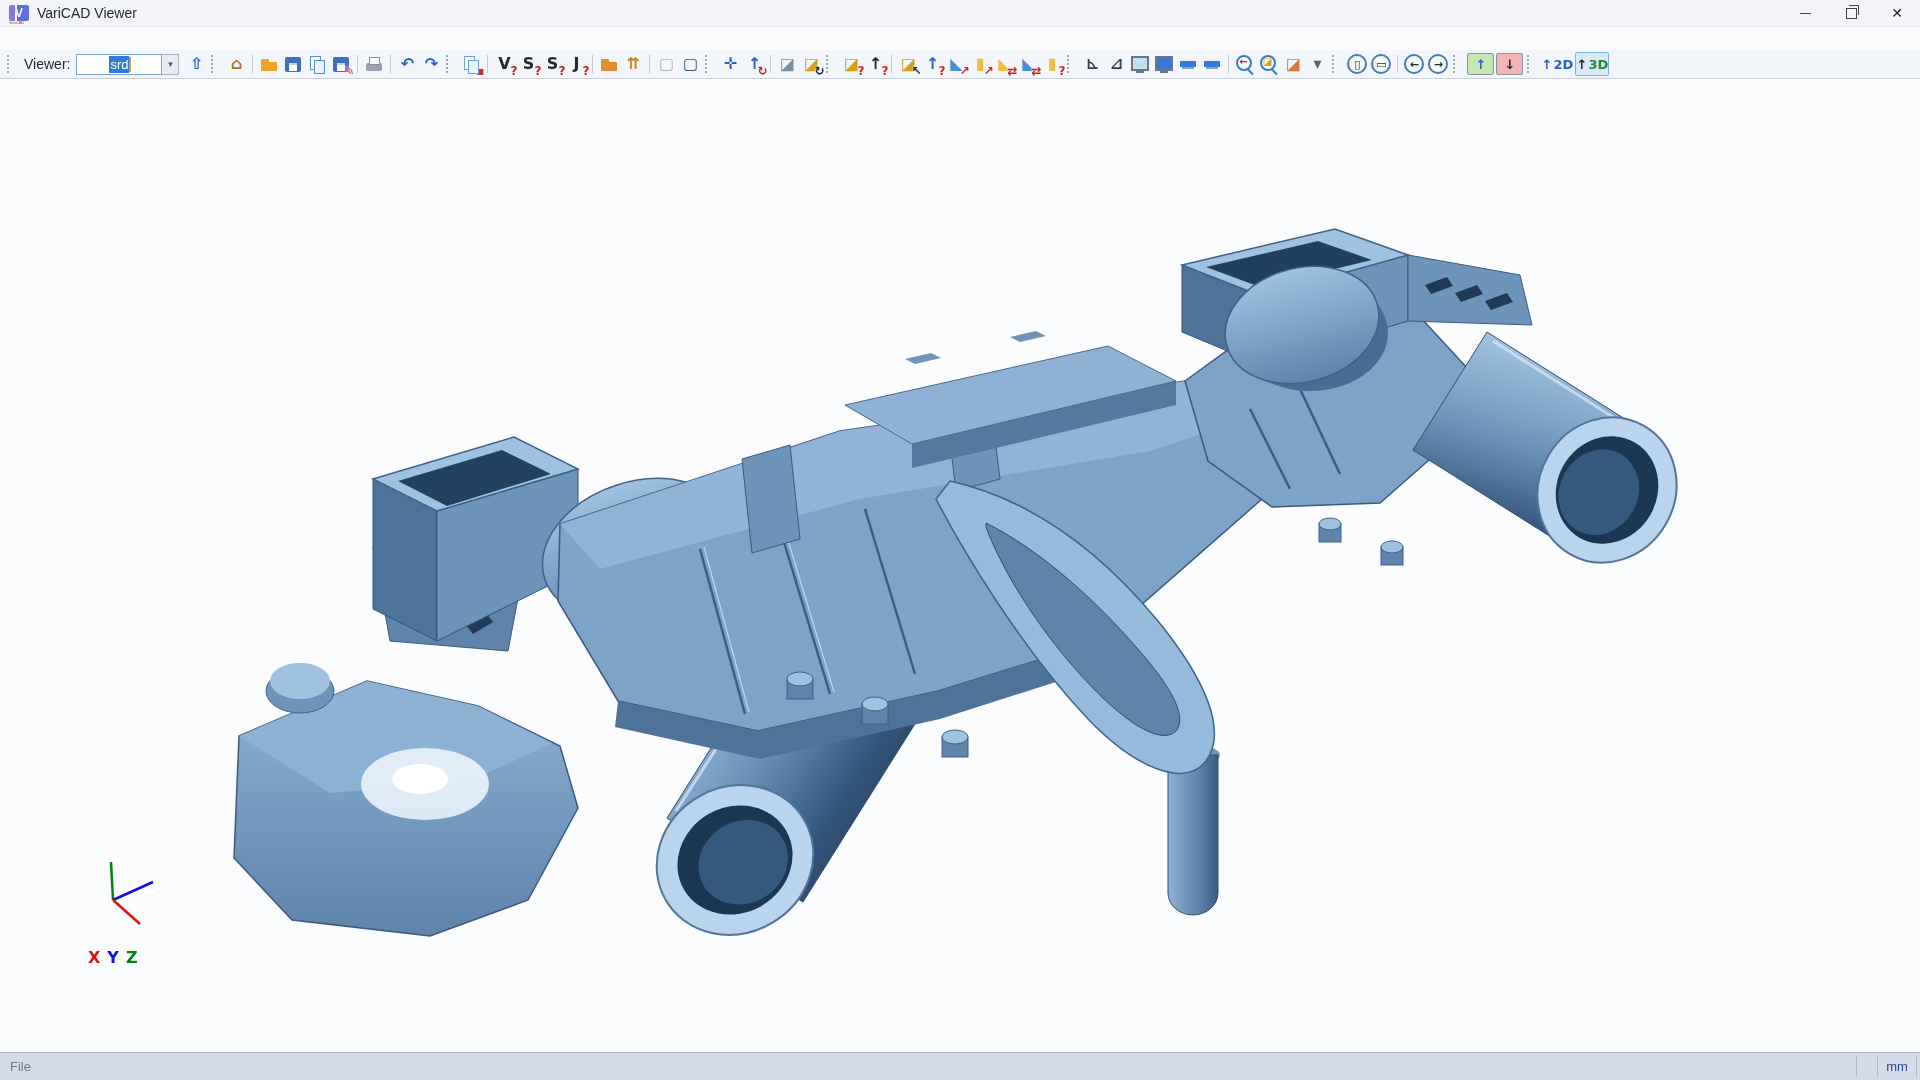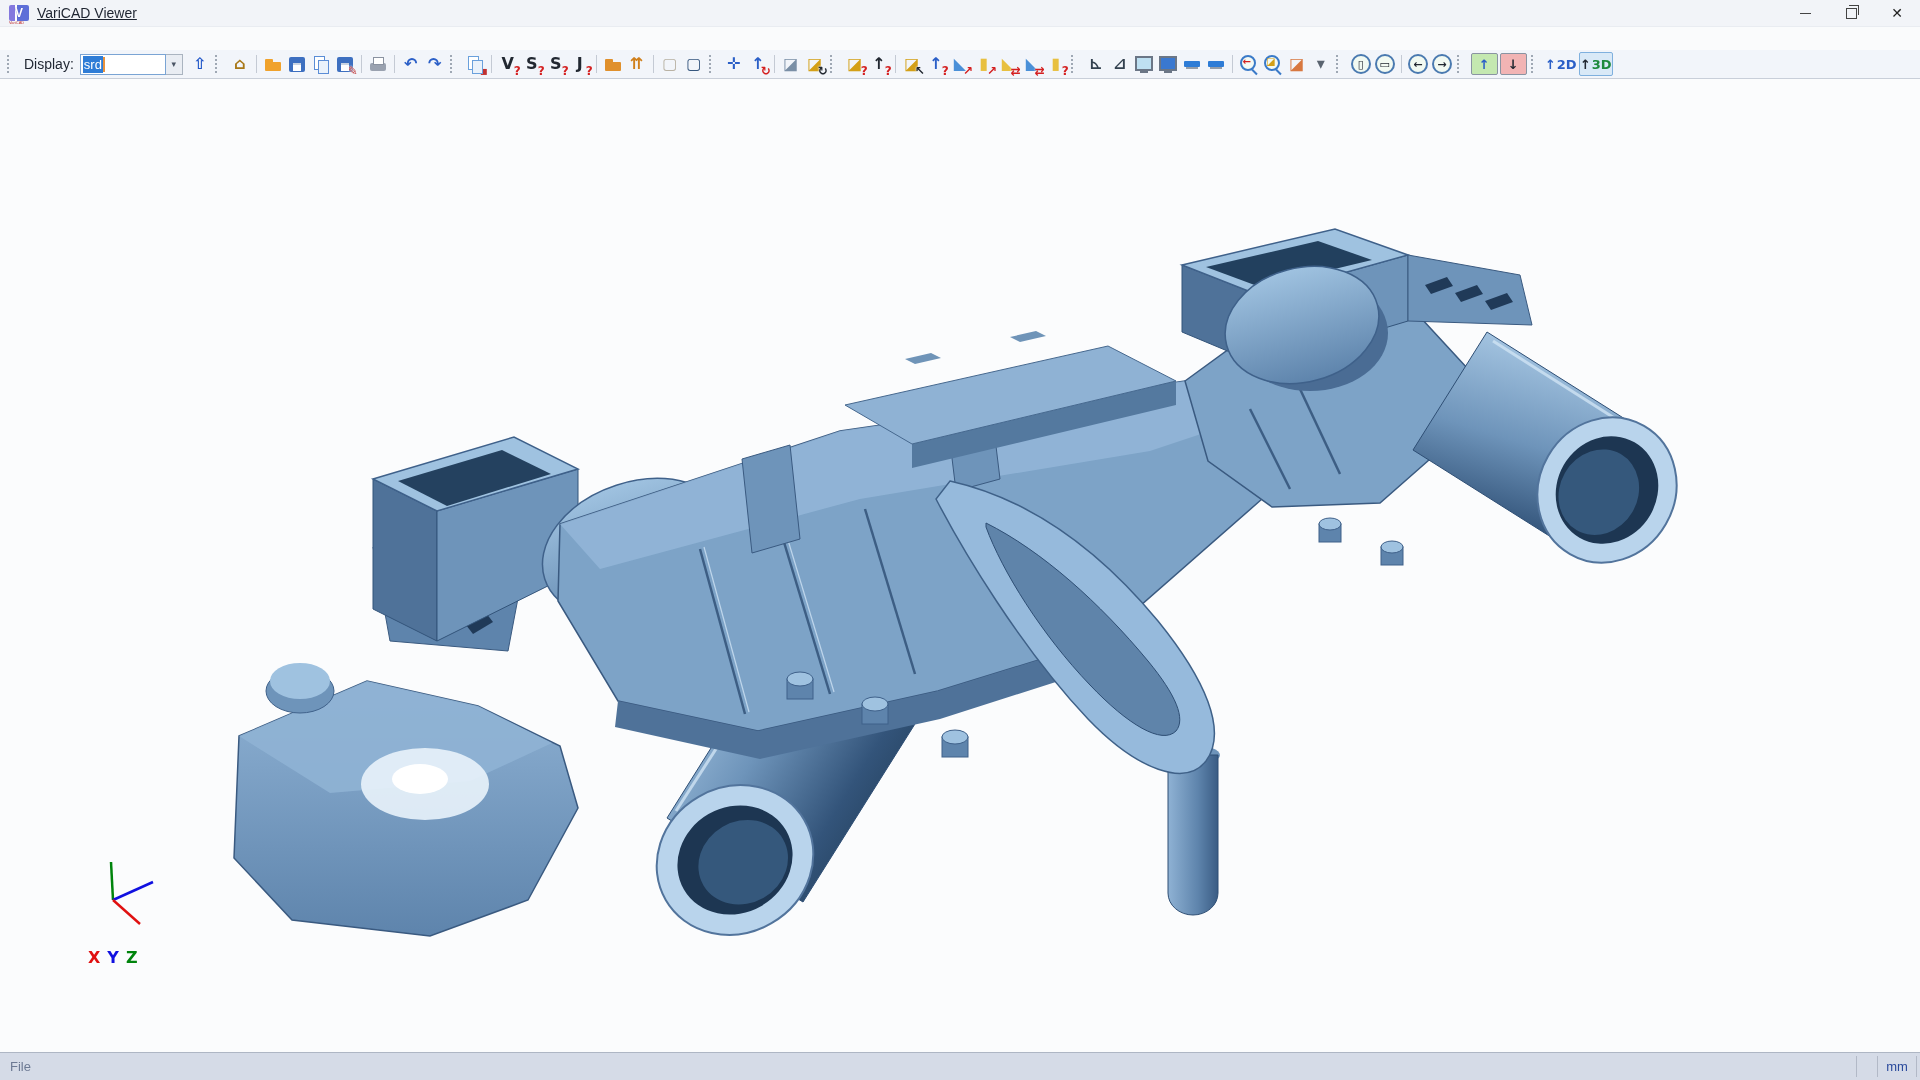--- a/index.html
+++ b/index.html
@@ -8,21 +8,21 @@
   .app{position:absolute;inset:0;width:1920px;height:1080px;background:#FAFBFC;}
 
   
   .titlebar{position:absolute;top:0;left:0;right:0;height:26px;background:#F2F4F8;
     display:flex;align-items:center;border-bottom:1px solid #E9ECF1;}
   .logo{width:20px;height:16px;margin:0 8px 0 9px;border-radius:2px;
     background:linear-gradient(90deg,#8478DE 0 30%,#fff 30% 38%,#5E6FD8 38%);
     position:relative;display:flex;align-items:center;justify-content:center;}
   .logo .v{color:#fff;font-weight:bold;font-size:12px;line-height:1;text-shadow:0 0 1px #4a3fae;}
   .logo .sub{position:absolute;bottom:-4px;left:0;font-size:4px;color:#C03030;letter-spacing:0;}
-  .title{font-size:14px;color:#1E2430;text-decoration:underline;}
+  .title{font-size:14px;color:#1E2430;}
   .win-controls{margin-left:auto;display:flex;height:100%;}
   .win-btn{width:46px;height:100%;display:flex;align-items:center;justify-content:center;color:#333;}
   .i-min{width:11px;height:1px;background:#444;}
   .i-restore{width:9px;height:9px;border:1px solid #444;position:relative;background:#F2F4F8;}
   .i-restore::before{content:"";position:absolute;left:2px;top:-4px;width:9px;height:9px;border:1px solid #444;border-left:none;border-bottom:none;}
   .i-close{font-family:"DejaVu Sans",sans-serif;font-size:14px;color:#222;}
 
   
   .menubar{position:absolute;top:27px;left:0;right:0;height:22px;background:#F2F4F8;
     display:flex;align-items:center;font-size:14px;color:#1A2433;}
@@ -37,21 +37,21 @@
   .person::before{content:"";position:absolute;left:4px;top:0;width:8px;height:8px;border:1.5px solid #4A5262;border-radius:50%;}
   .person::after{content:"";position:absolute;left:1px;top:9px;width:14px;height:10px;border:1.5px solid #4A5262;border-bottom:none;border-radius:8px 8px 0 0;}
   .doc-close{color:#8A93A4;font-size:13px;font-weight:bold;margin:0 14px 0 30px;}
 
   
   .toolbar{position:absolute;top:50px;left:0;right:0;height:28px;background:#F2F5FA;
     border-bottom:1px solid #C9CFD9;display:flex;align-items:center;padding-left:4px;}
   .tb-grip{width:7px;height:18px;border-left:2px dotted #9FA8B4;margin:0 4px 0 3px;flex:0 0 auto;}
   .tb-div{width:1px;height:18px;background:#C4CAD4;margin:0 4px;flex:0 0 auto;}
   .cmd-label{font-size:14px;color:#1E2430;margin:0 6px 0 4px;}
-  .cmd-input{width:82px;height:19px;background:#fff;border:1px solid #7AA4D4;display:flex;align-items:center;padding-left:2px;}
+  .cmd-input{width:82px;height:19px;background:#fff;border:1px solid #7AA4D4;display:flex;align-items:center;padding-left:2px;justify-content:center;}
   .cmd-input .sel{background:#2E7CD6;color:#fff;font-size:13px;padding:0 1px;line-height:17px;}
   .cmd-caret{width:2px;height:15px;background:#E8923D;margin-left:0px;}
   .cmd-drop{width:17px;height:21px;background:#E9EDF3;border:1px solid #AAB4C0;border-left:none;
     display:flex;align-items:center;justify-content:center;font-size:9px;color:#4A5464;padding:0;margin-right:5px;}
   .tb-icons{display:flex;align-items:center;height:100%;}
   .tb-icon{position:relative;width:22px;height:22px;margin:0 1px;display:inline-flex;
     align-items:center;justify-content:center;border-radius:2px;flex:0 0 auto;
     font-family:"DejaVu Sans",sans-serif;}
   .tb-icon .g{font-size:16px;font-weight:bold;line-height:1;}
   .badge{position:absolute;right:-2px;bottom:-3px;font-size:12px;font-weight:bold;
@@ -119,21 +119,21 @@
         </div>
       <div class="win-btn">
           <span class="i-close">✕</span>
         </div>
     </div>
   </div>
 
 
   <div class="toolbar">
     <span class="tb-grip"></span>
-    <label class="cmd-label">Display:</label>
+    <label class="cmd-label">Viewer:</label>
     <div class="cmd-input">
       <span class="sel">srd</span>
       <span class="cmd-caret"></span>
     </div>
     <button class="cmd-drop">
       <span>▾</span>
     </button>
     <div class="tb-icons">
         <span class="tb-icon k-glyph" style="--c: #1F55C8;">
           <span class="g" style="color: rgb(31, 85, 200);">⇧</span>

